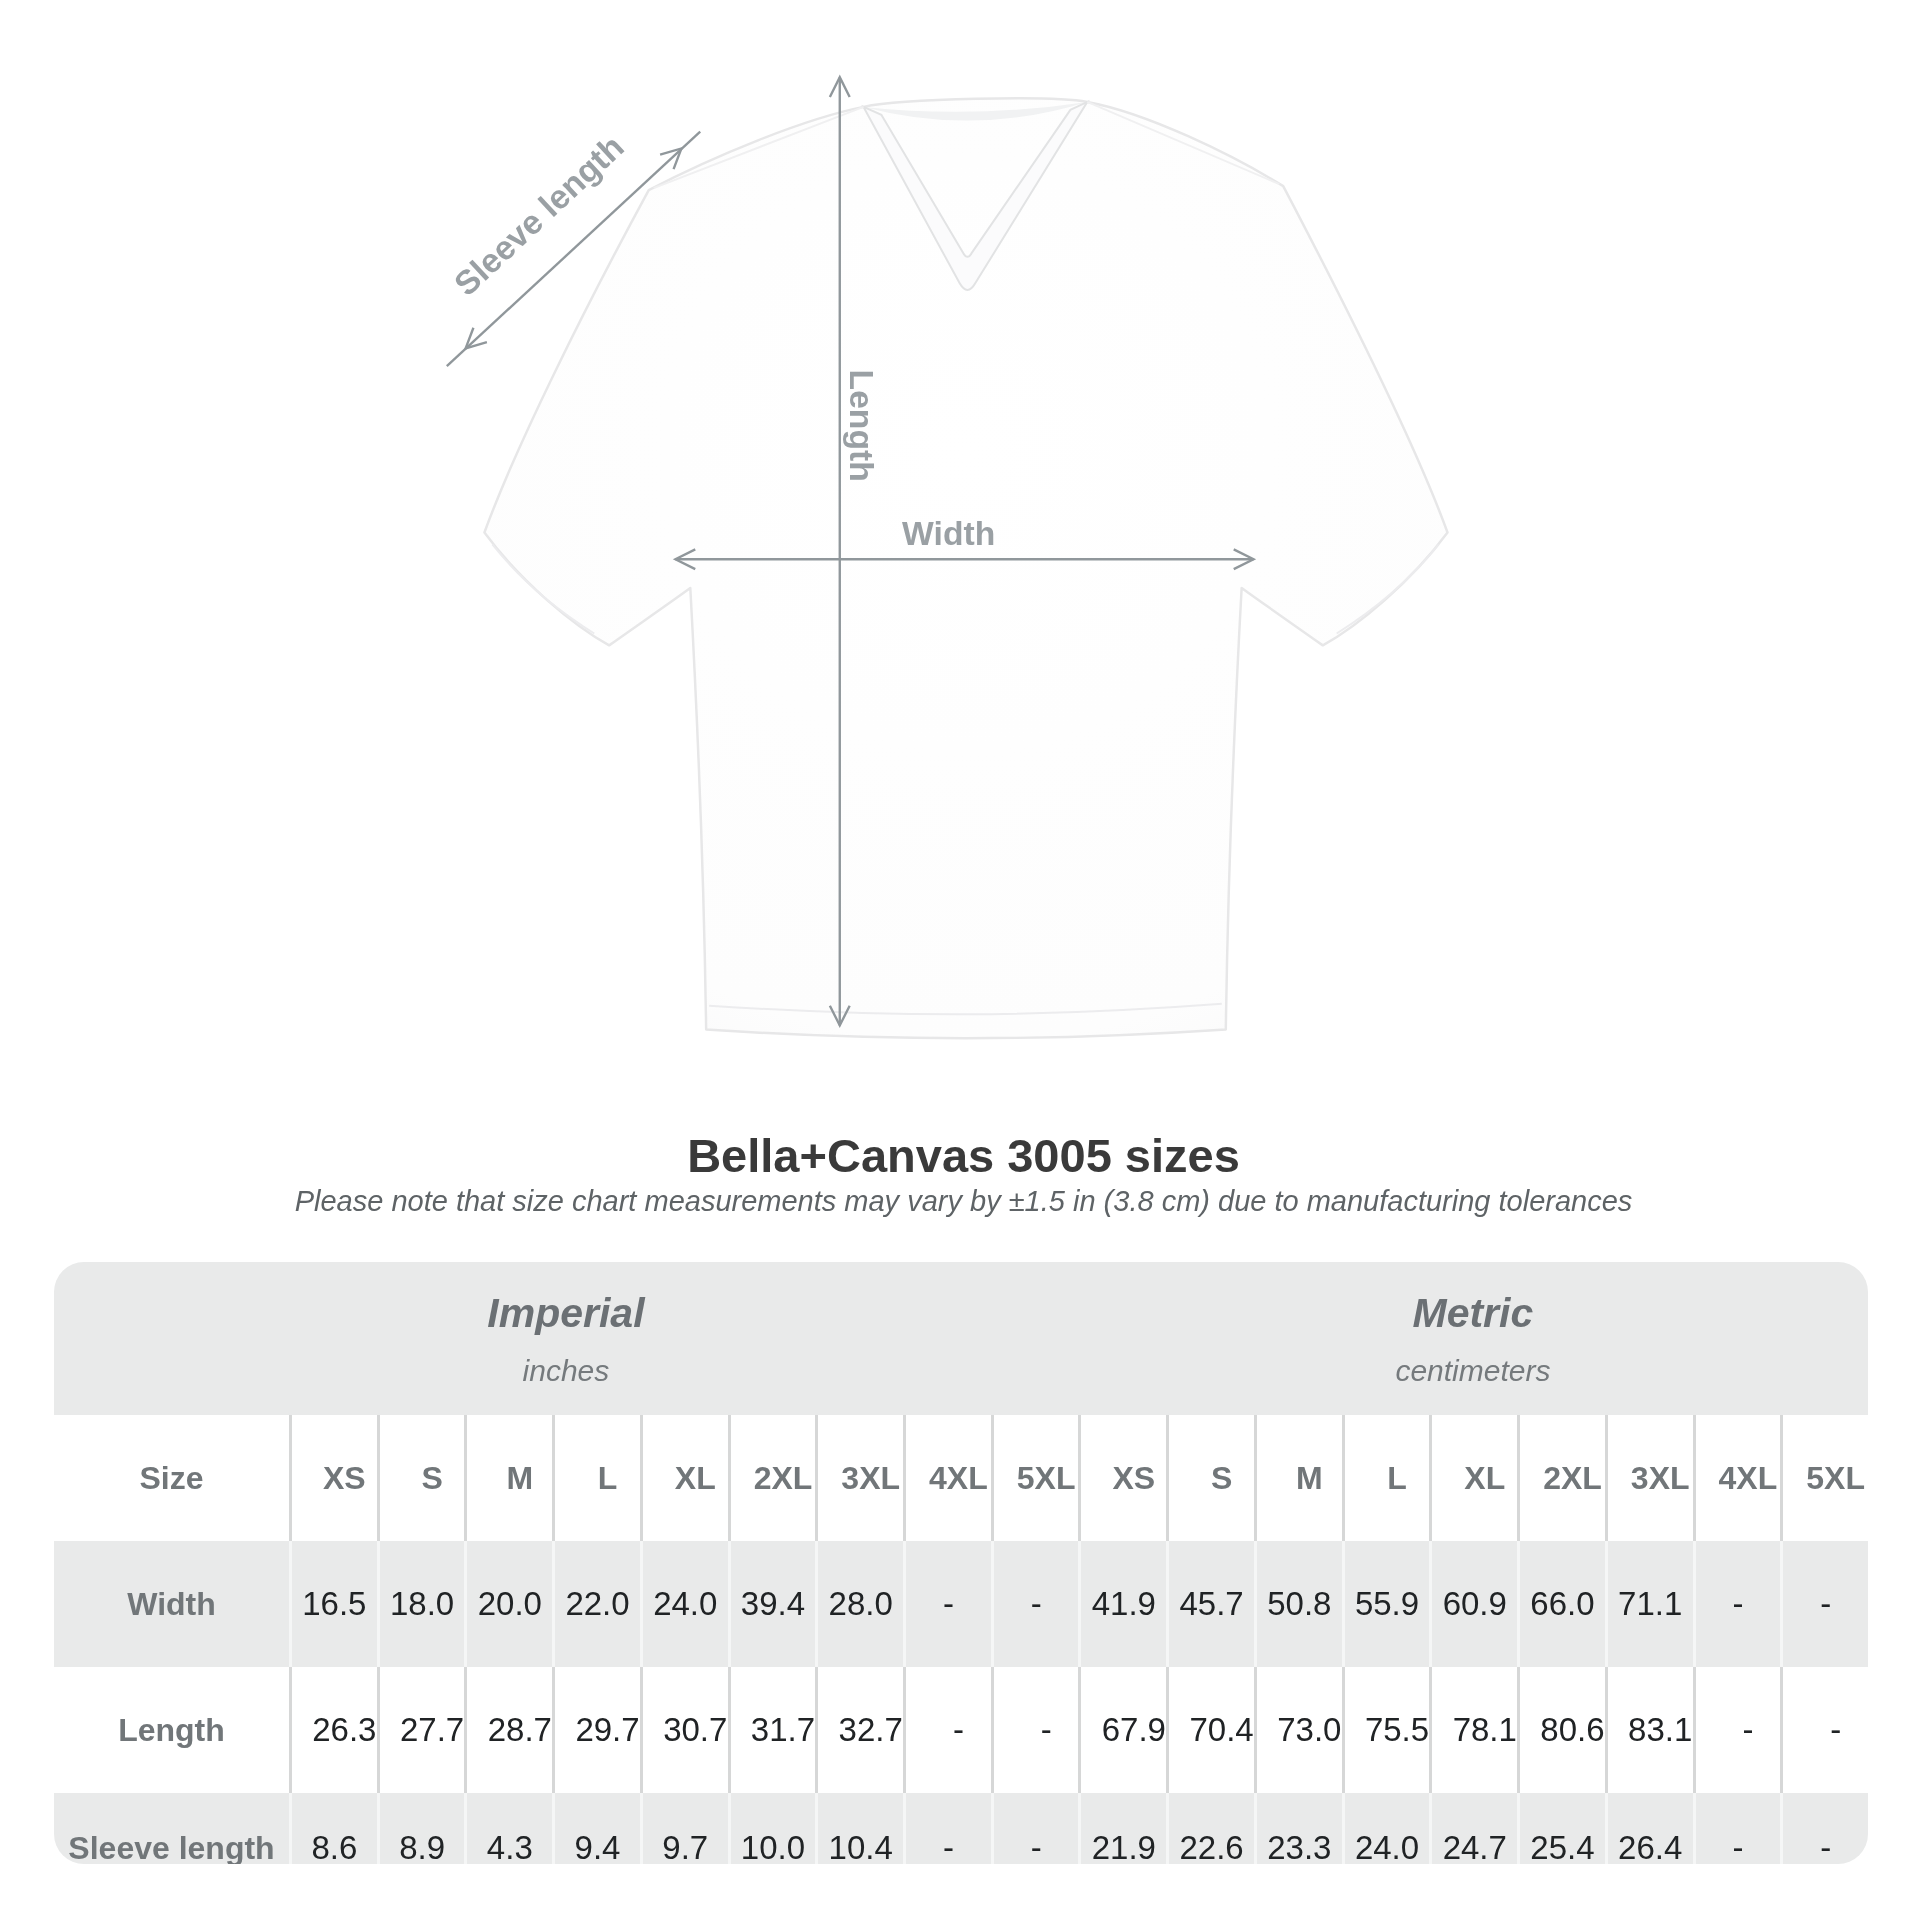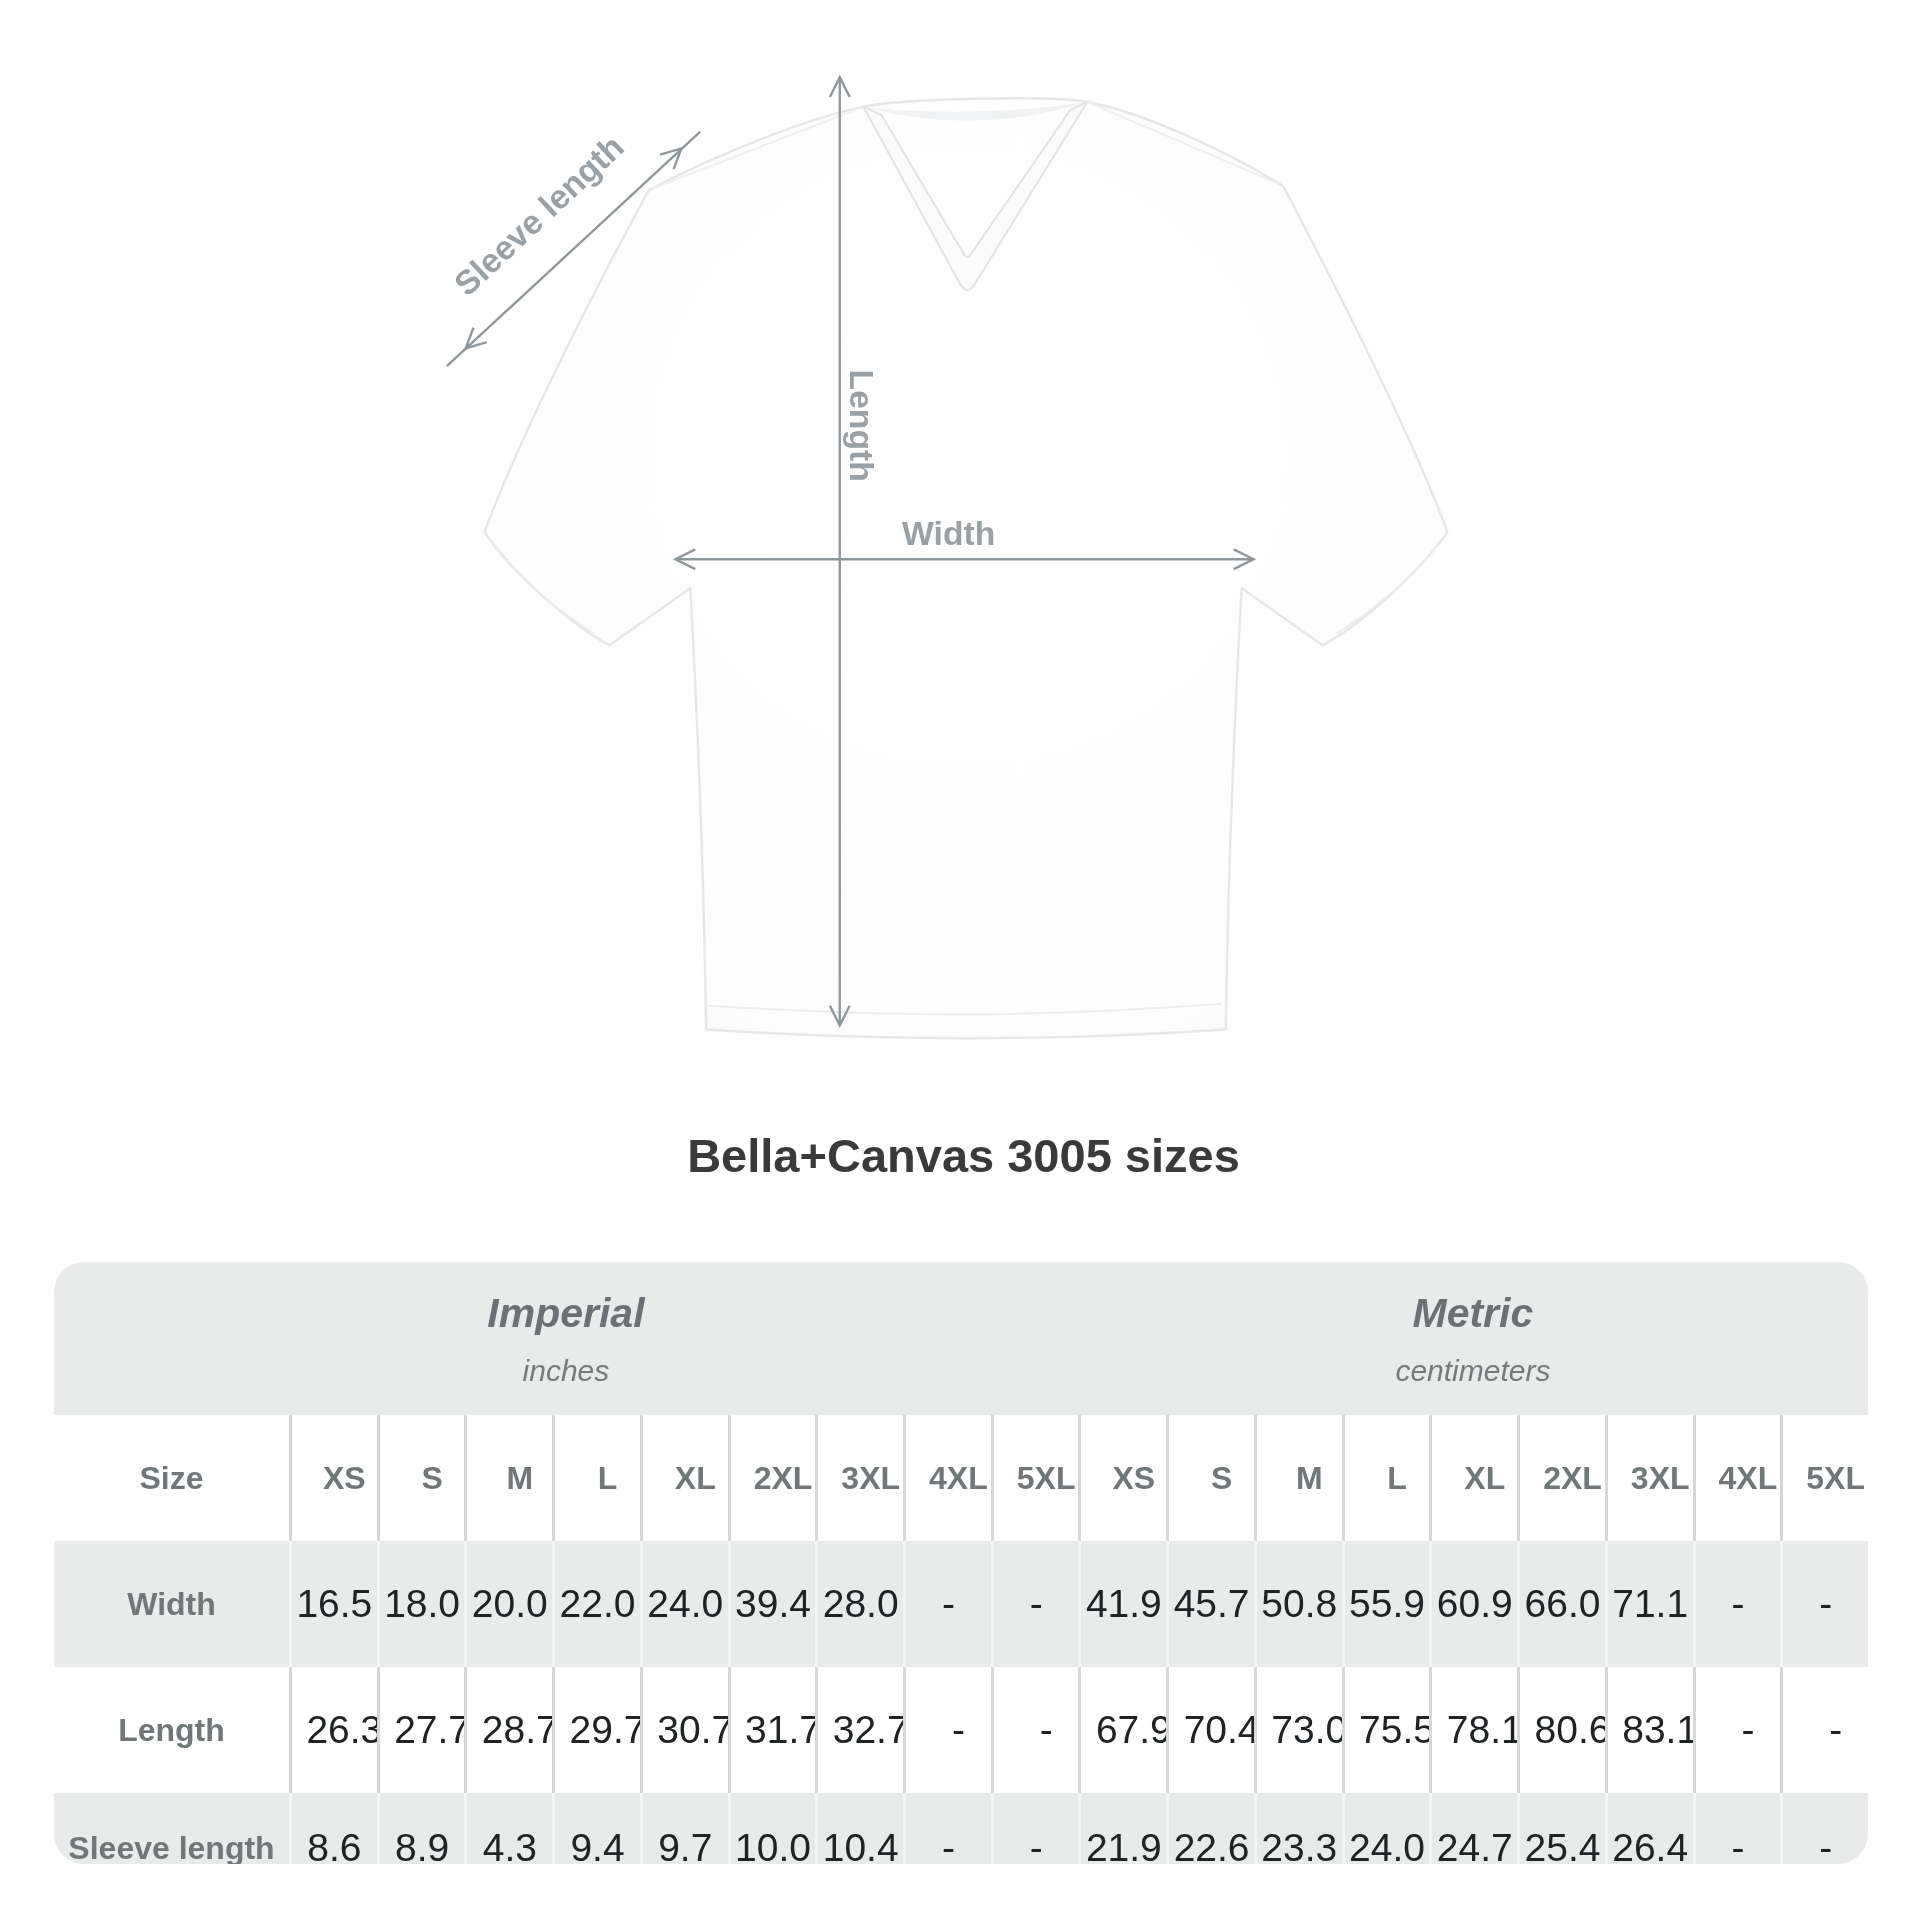--- a/index.html
+++ b/index.html
@@ -26,21 +26,21 @@
   .trow{display:grid;grid-template-columns:235px repeat(18,1fr);}
   .trow > div{display:flex;align-items:center;justify-content:center;overflow:hidden;}
   .row-white{background:#ffffff;}
   .row-white > div + div{border-left:3px solid #d6d7d7;padding-left:20px;}
   .row-gray > div + div{border-left:3px solid #f5f6f6;}
   .h114{height:126px;}
   .h111{height:110px;}
 
   .hcell{font-size:32px;font-weight:bold;color:#717679;}
   .rlabel{font-size:32px;font-weight:bold;color:#717679;text-align:center;}
-  .ncell{font-size:39px;color:#202325;text-align:right;}
+  .ncell{font-size:33px;color:#202325;text-align:right;}
 </style>
 </head>
 <body>
 
 <div id="page">
 
   <svg id="shirt-svg" viewBox="0 0 1946 1180">
     <defs>
       <radialGradient id="bodyGrad" cx="50%" cy="38%" r="80%">
         <stop offset="0%" stop-color="#ffffff"></stop>
@@ -99,20 +99,21 @@
     </g>
 
     <g font-family="Liberation Sans, sans-serif" font-size="34" font-weight="bold" fill="#9aa0a4">
       <text text-anchor="middle" transform="translate(552,226) rotate(-43)">Sleeve length</text>
       <text text-anchor="middle" transform="translate(858,430) rotate(90)">Length</text>
       <text text-anchor="middle" x="958" y="551">Width</text>
     </g>
   </svg>
 
   <div class="chart-title">Bella+Canvas 3005 sizes</div>
+  <div class="chart-note">Please note that size chart measurements may vary by ±1.5 in (3.8 cm) due to manufacturing tolerances</div>
 
   <div class="size-table">
 
     <div class="unit-band">
       <div class="unit-cell">
         <div class="unit-title">Imperial</div>
         <div class="unit-sub">inches</div>
       </div>
       <div class="unit-cell">
         <div class="unit-title">Metric</div>

